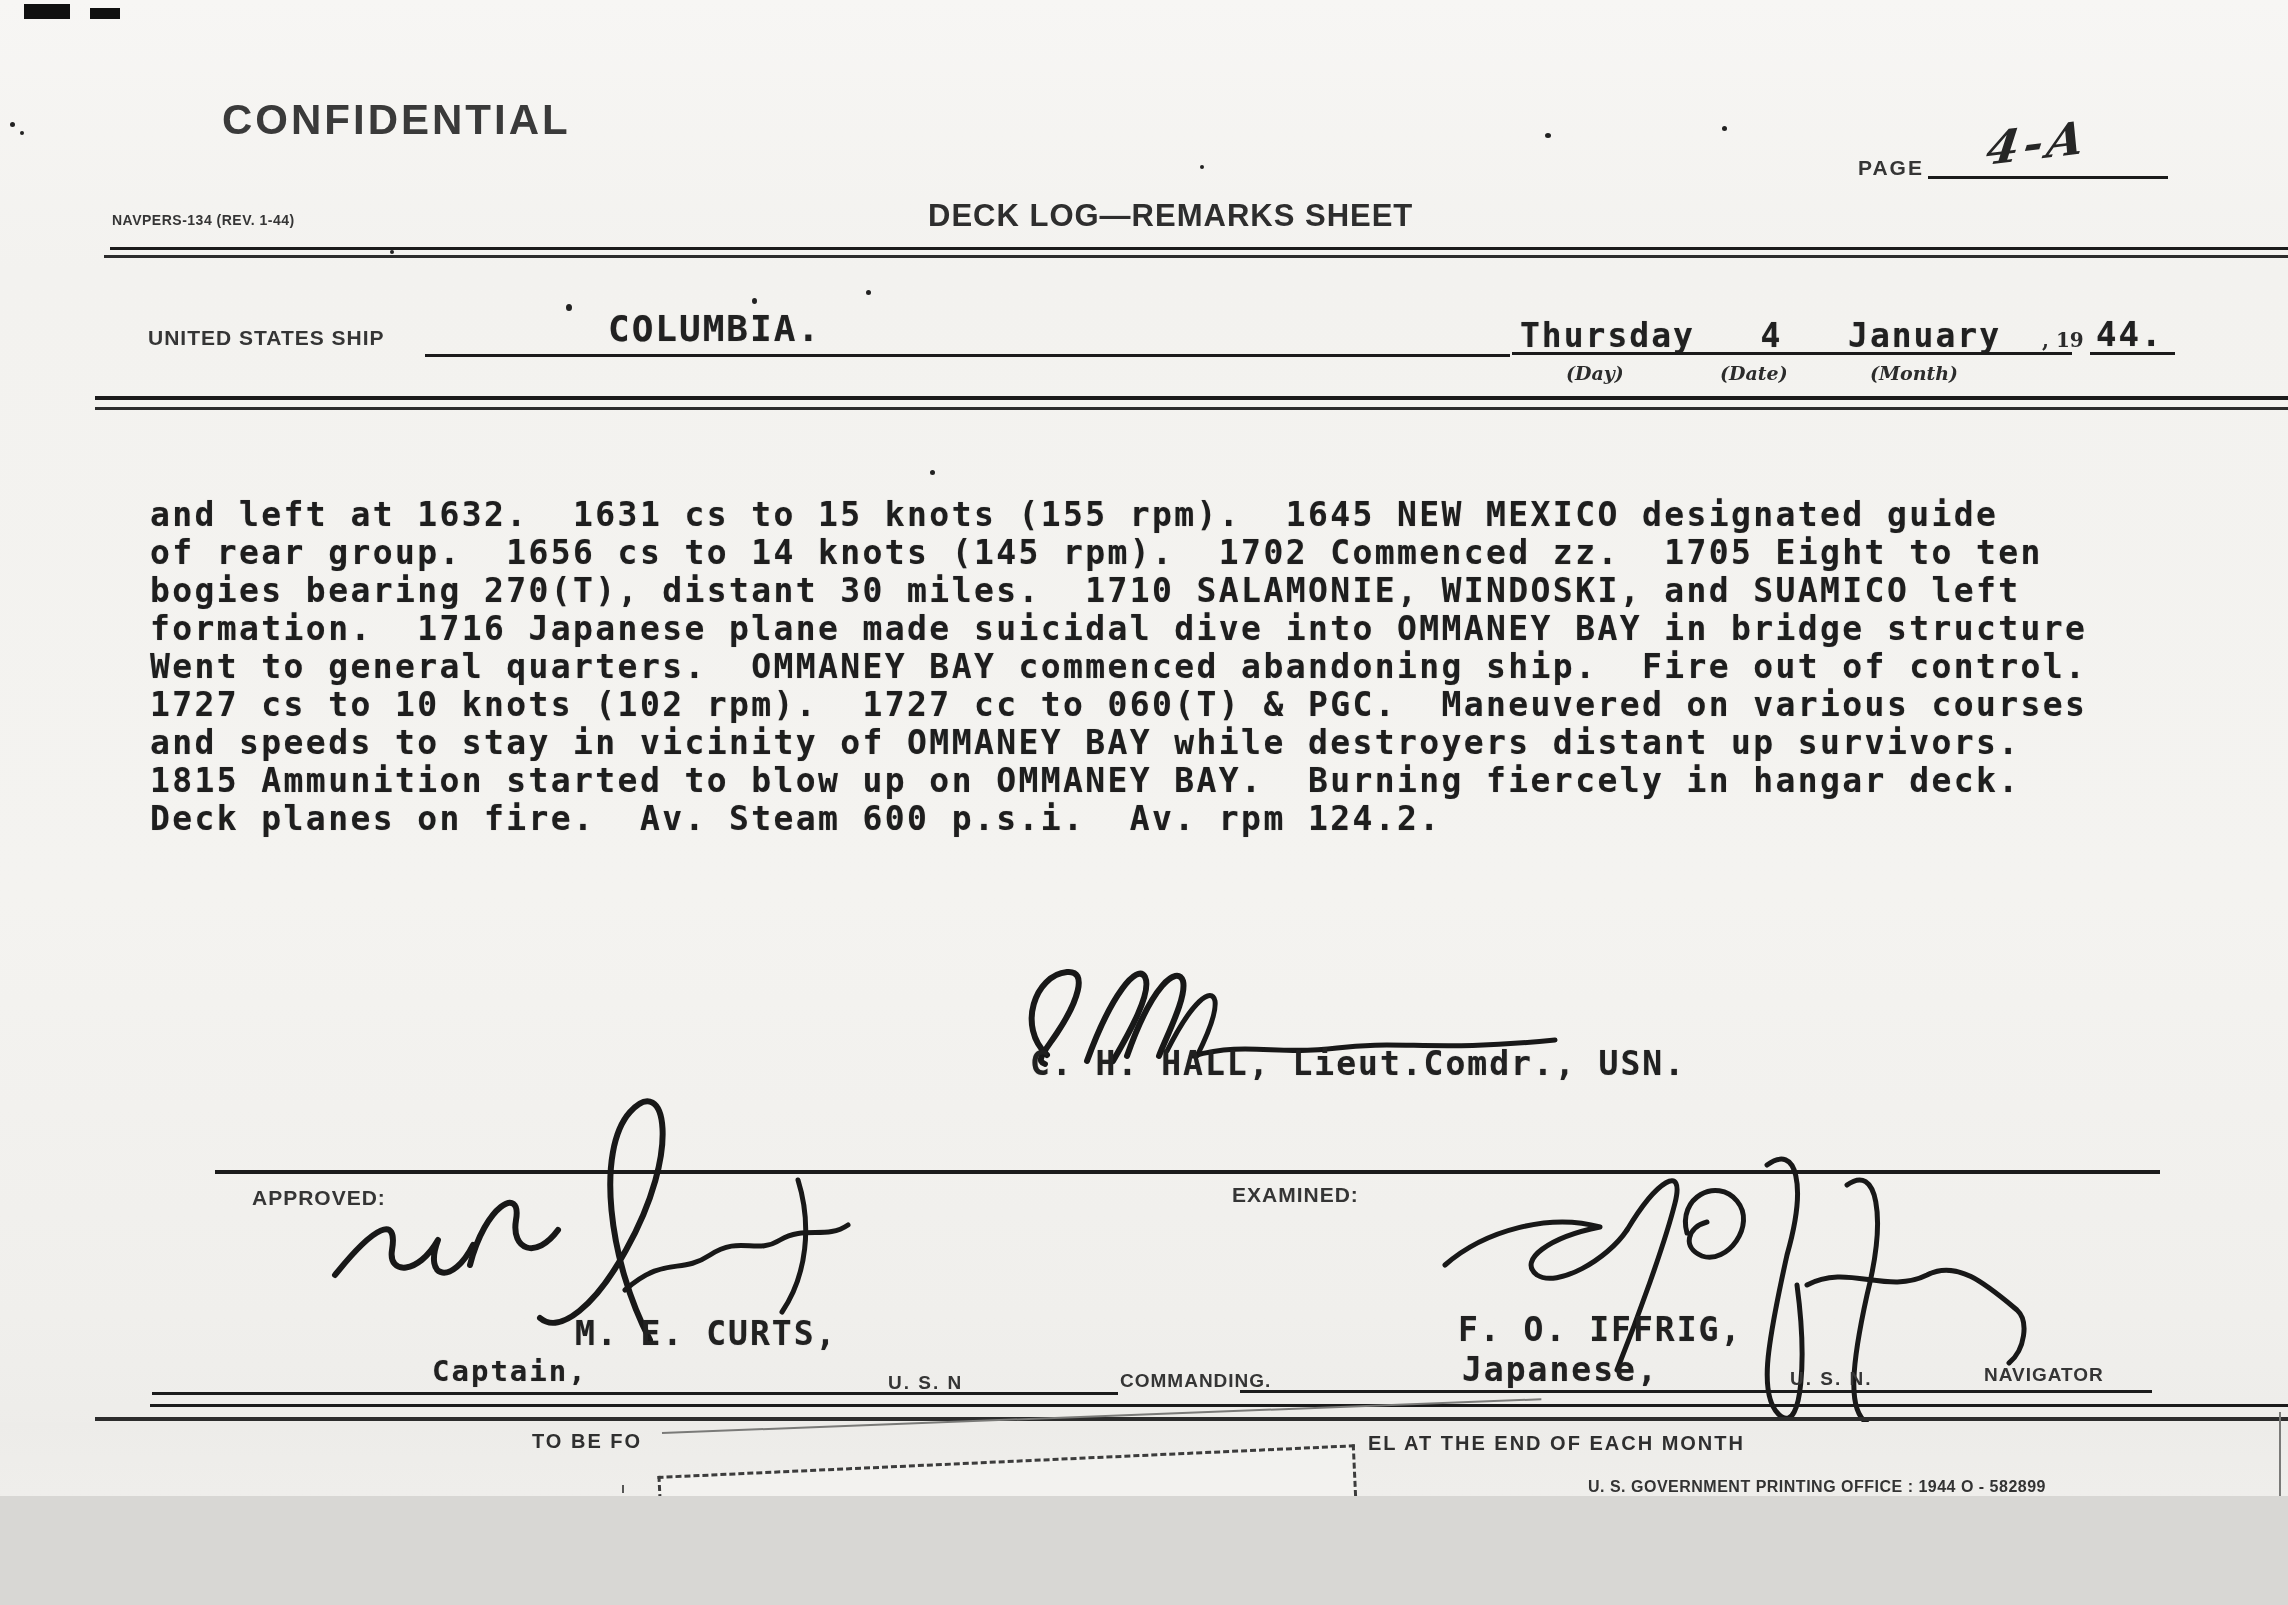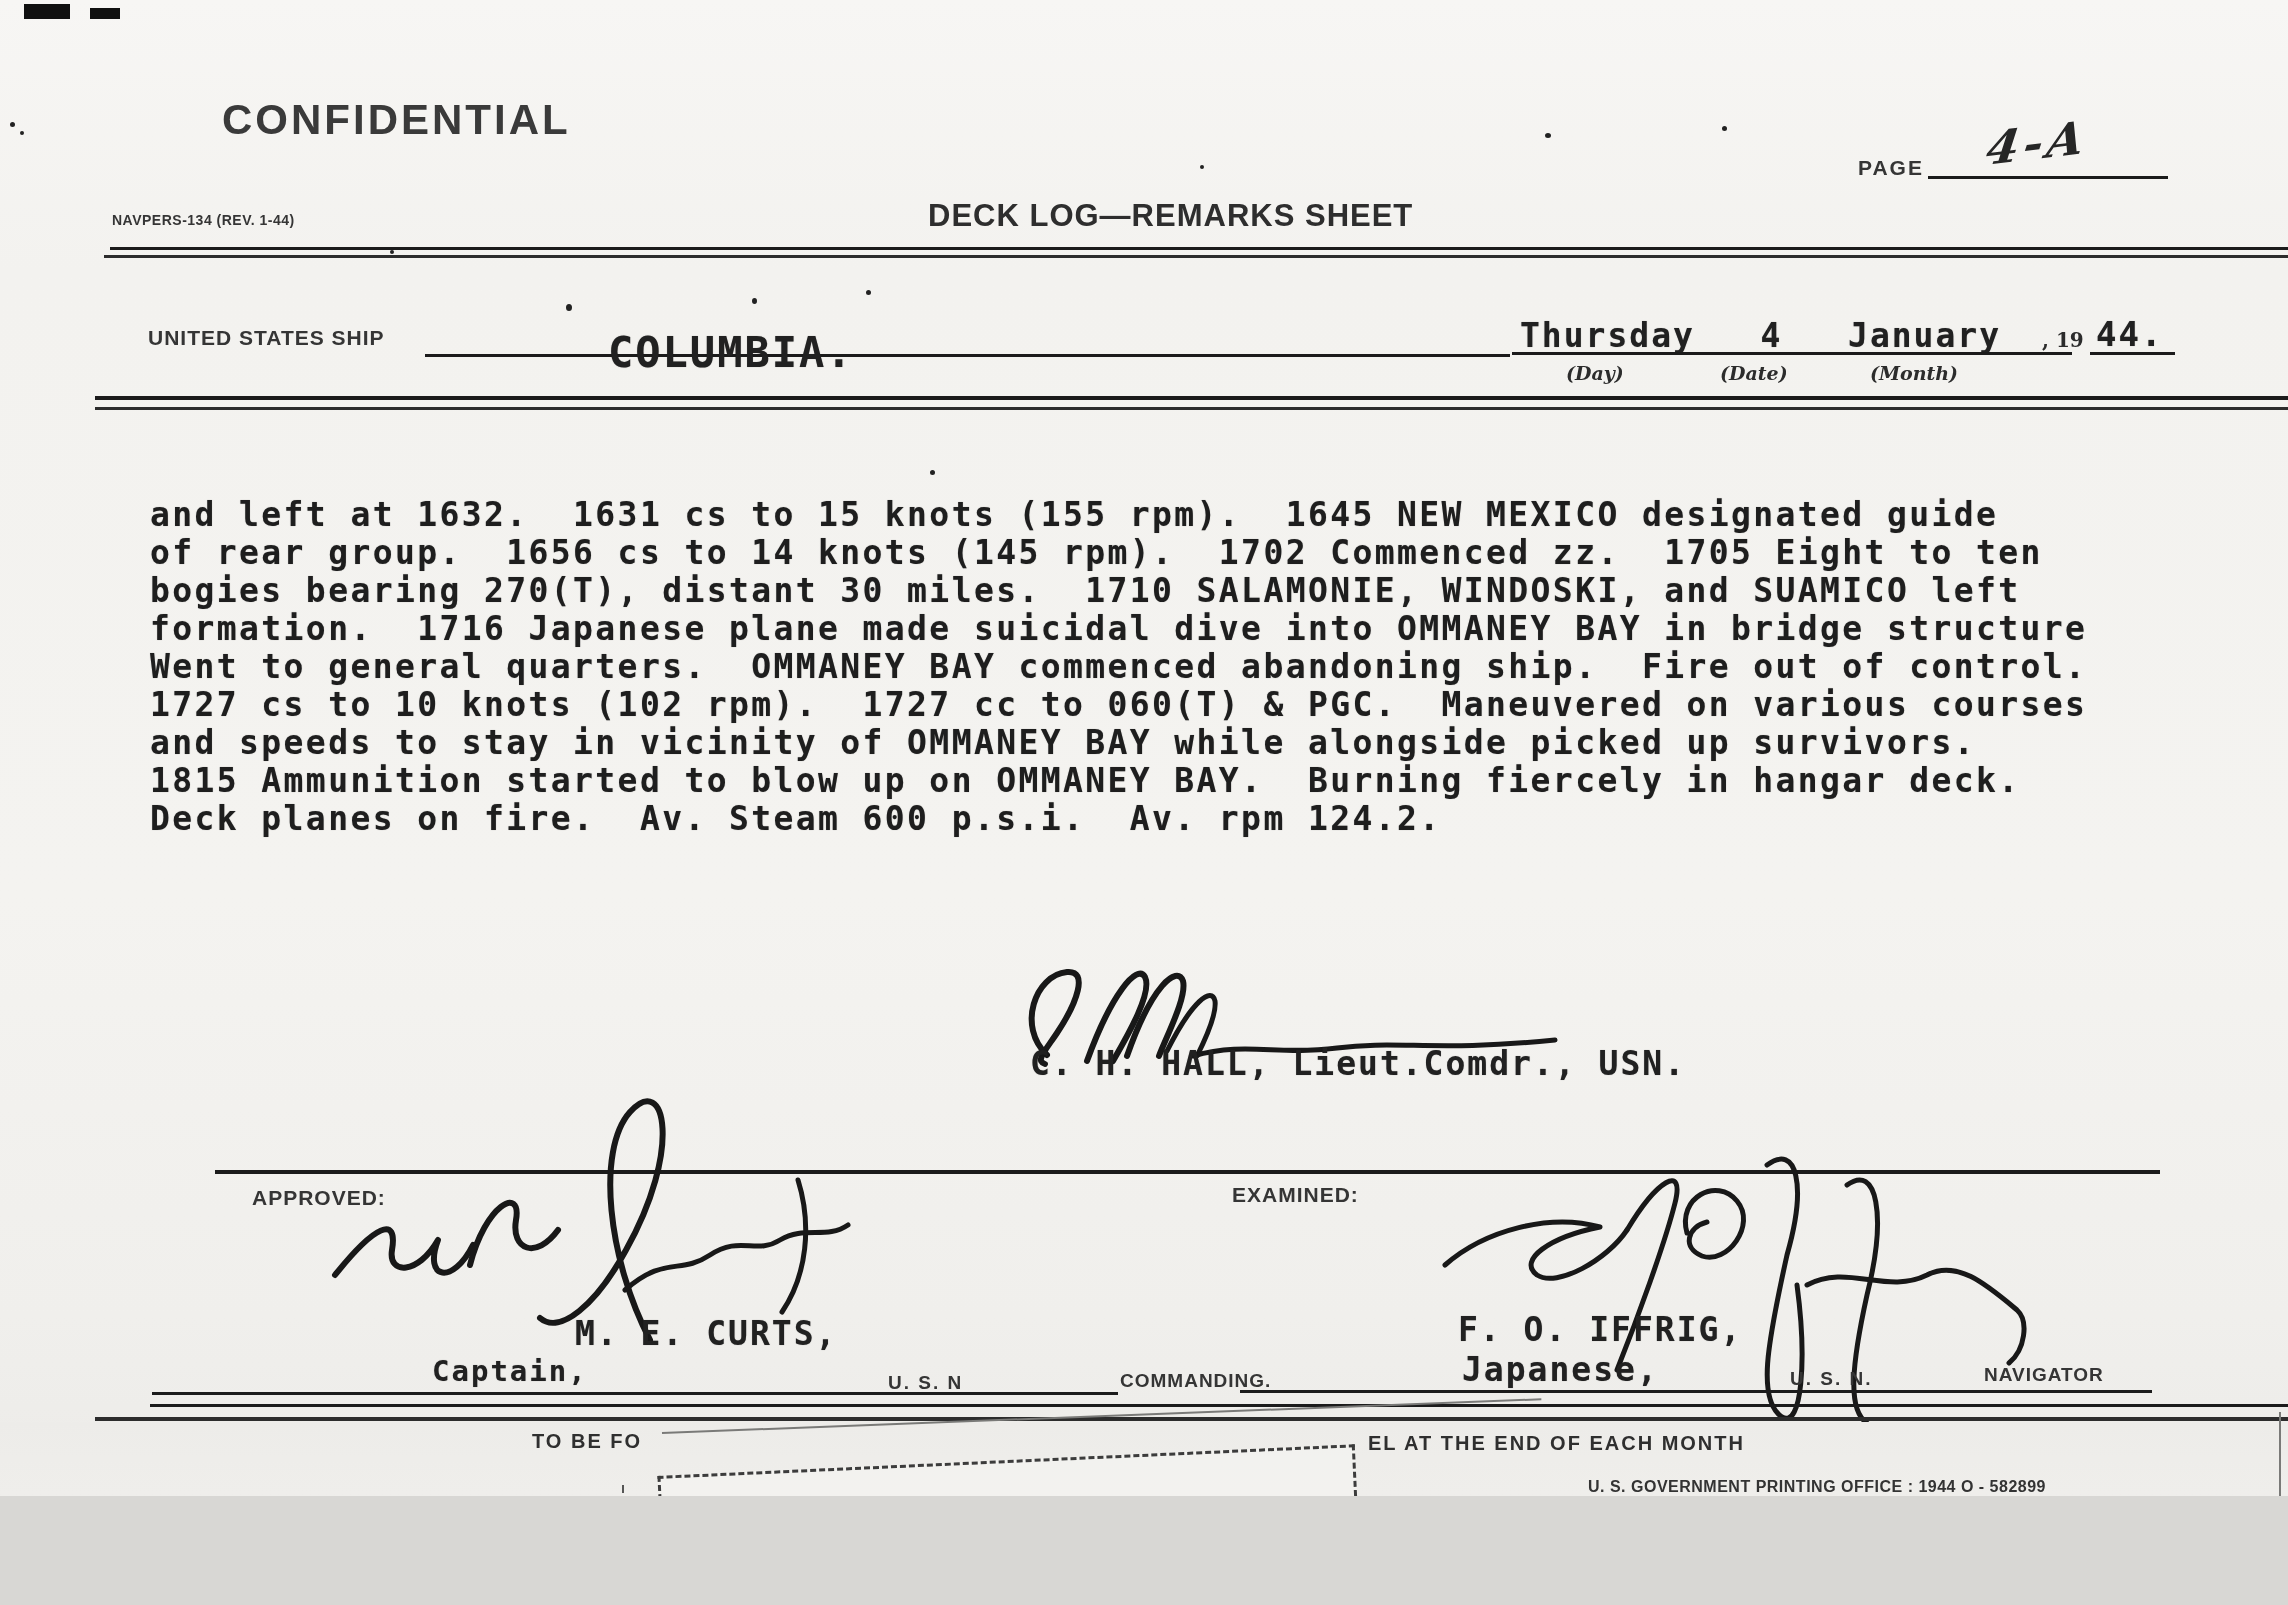--- a/index.html
+++ b/index.html
@@ -62,21 +62,21 @@
 
   <div class="abs stamp-label" style="left:112px;top:212px;font-size:14px;letter-spacing:0.5px;">NAVPERS-134 (REV. 1-44)</div>
 
   <div class="abs stamp-label" style="left:928px;top:198px;font-size:31px;letter-spacing:1px;color:#2e2e2e;">DECK LOG—REMARKS SHEET</div>
 
   <div class="rule" style="left:110px;top:247px;width:2178px;height:3px;"></div>
   <div class="rule soft" style="left:104px;top:255px;width:2184px;height:3px;"></div>
 
   <div class="abs stamp-label" style="left:148px;top:326px;font-size:21px;letter-spacing:1px;">UNITED STATES SHIP</div>
   <div class="rule" style="left:425px;top:354px;width:1085px;height:3px;"></div>
-  <div class="abs typed" style="left:608px;top:328px;font-size:42px;">COLUMBIA.</div>
+  <div class="abs typed" style="left:608px;top:308px;font-size:36px;">COLUMBIA.</div>
 
   <div class="abs typed" style="left:1520px;top:316px;font-size:33px;white-space:pre;">Thursday   4   January</div>
   <div class="abs" style="left:2042px;top:328px;font-size:20px;font-weight:bold;color:#2c2c2c;font-family:'DejaVu Serif',serif;">, 19</div>
   <div class="abs typed" style="left:2096px;top:314px;font-size:34px;">44.</div>
   <div class="rule" style="left:1512px;top:352px;width:560px;height:3px;"></div>
   <div class="rule" style="left:2090px;top:352px;width:85px;height:3px;"></div>
 
   <div class="abs italic-label" style="left:1566px;top:362px;">(Day)</div>
   <div class="abs italic-label" style="left:1720px;top:362px;">(Date)</div>
   <div class="abs italic-label" style="left:1870px;top:362px;text-align:right;">(Month)</div>
@@ -84,21 +84,21 @@
   <div class="rule" style="left:95px;top:396px;width:2193px;height:4px;"></div>
   <div class="rule soft" style="left:95px;top:407px;width:2193px;height:3px;"></div>
 
   <div class="abs" style="left:150px;top:496px;">
       <div class="log-line">and left at 1632.  1631 cs to 15 knots (155 rpm).  1645 NEW MEXICO designated guide</div>
       <div class="log-line">of rear group.  1656 cs to 14 knots (145 rpm).  1702 Commenced zz.  1705 Eight to ten</div>
       <div class="log-line">bogies bearing 270(T), distant 30 miles.  1710 SALAMONIE, WINDOSKI, and SUAMICO left</div>
       <div class="log-line">formation.  1716 Japanese plane made suicidal dive into OMMANEY BAY in bridge structure</div>
       <div class="log-line">Went to general quarters.  OMMANEY BAY commenced abandoning ship.  Fire out of control.</div>
       <div class="log-line">1727 cs to 10 knots (102 rpm).  1727 cc to 060(T) &amp; PGC.  Maneuvered on various courses</div>
-      <div class="log-line">and speeds to stay in vicinity of OMMANEY BAY while alongside picked up survivors.</div>
+      <div class="log-line">and speeds to stay in vicinity of OMMANEY BAY while destroyers distant up survivors.</div>
       <div class="log-line">1815 Ammunition started to blow up on OMMANEY BAY.  Burning fiercely in hangar deck.</div>
       <div class="log-line">Deck planes on fire.  Av. Steam 600 p.s.i.  Av. rpm 124.2.</div>
     </div>
 
   <svg class="abs sig" style="left:1015px;top:955px;" width="570" height="125" viewBox="0 0 570 125">
     <path d="M32,100 C2,72 20,20 52,17 C74,15 62,48 42,78 C30,96 20,106 30,109" stroke-width="6"></path>
     <path d="M72,106 C96,40 122,8 130,22 C138,38 110,85 98,106" stroke-width="6"></path>
     <path d="M112,101 C137,30 162,10 168,26 C172,42 152,80 144,101" stroke-width="6"></path>
     <path d="M152,96 C177,46 197,31 200,46 C202,61 187,91 182,101" stroke-width="5"></path>
     <path d="M178,101 C232,86 262,101 322,93 C382,85 422,97 540,85" stroke-width="5"></path>

